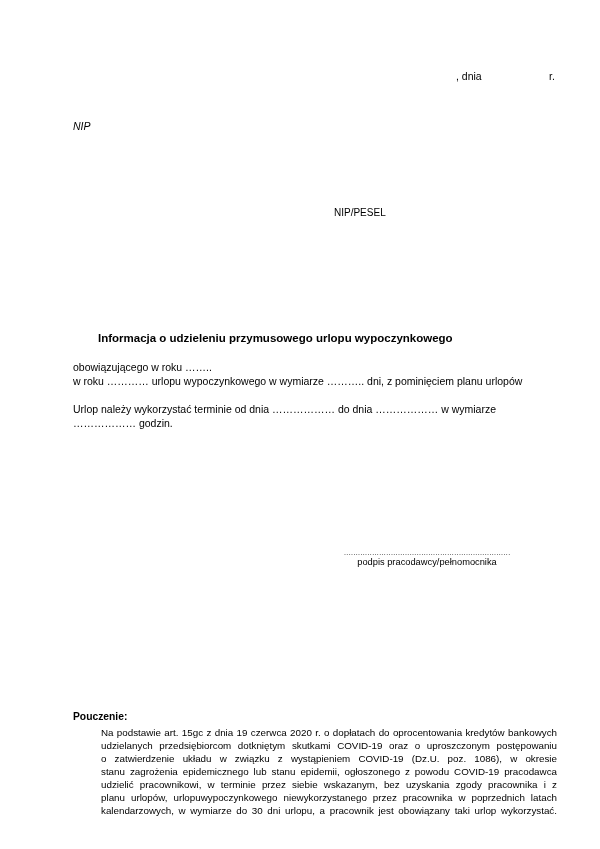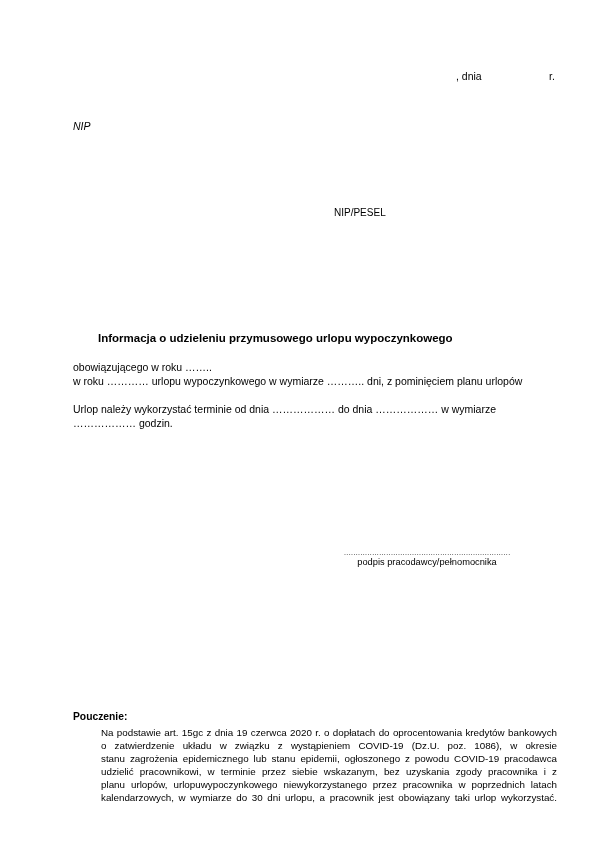--- a/index.html
+++ b/index.html
@@ -117,20 +117,21 @@
 
   <div class="abs signature-block">
     <div class="signature-dots">.................................................................................</div>
     <div class="signature-label">podpis pracodawcy/pełnomocnika</div>
   </div>
 
   <div class="abs pouczenie-heading" style="left:73px; top:699px;margin-top:12px;">Pouczenie:</div>
 
   <div class="abs pouczenie-block">
     <div class="pz-line">Na podstawie art. 15gc z dnia 19 czerwca 2020 r. o dopłatach do oprocentowania kredytów bankowych</div>
+    <div class="pz-line">udzielanych przedsiębiorcom dotkniętym skutkami COVID-19 oraz o uproszczonym postępowaniu</div>
     <div class="pz-line">o zatwierdzenie układu w związku z wystąpieniem COVID-19 (Dz.U. poz. 1086), w okresie obowiązywania</div>
     <div class="pz-line">stanu zagrożenia epidemicznego lub stanu epidemii, ogłoszonego z powodu COVID-19 pracodawca może</div>
     <div class="pz-line">udzielić pracownikowi, w terminie przez siebie wskazanym, bez uzyskania zgody pracownika i z pominięciem</div>
     <div class="pz-line">planu urlopów, urlopuwypoczynkowego niewykorzystanego przez pracownika w poprzednich latach</div>
     <div class="pz-line">kalendarzowych, w wymiarze do 30 dni urlopu, a pracownik jest obowiązany taki urlop wykorzystać.</div>
   </div>
 
 </div>
 
 </body></html>

